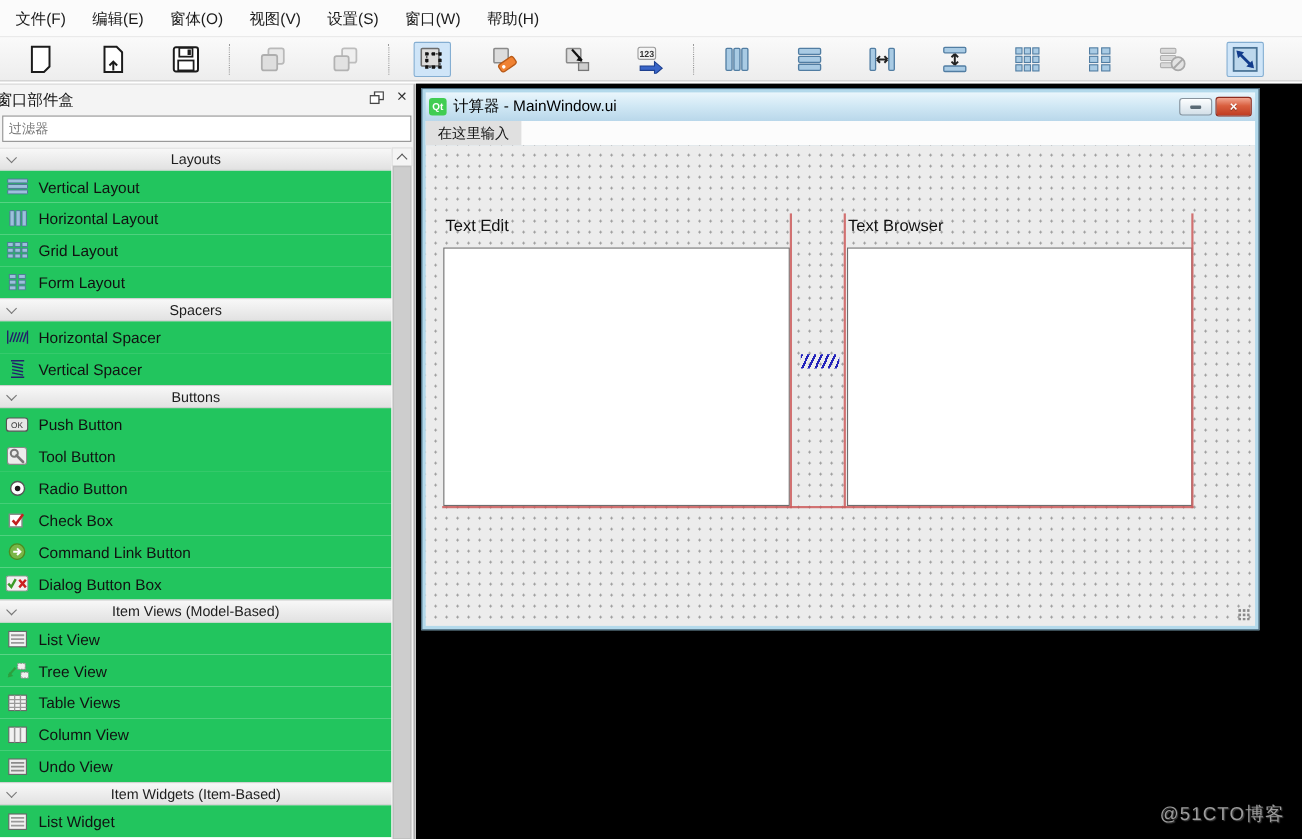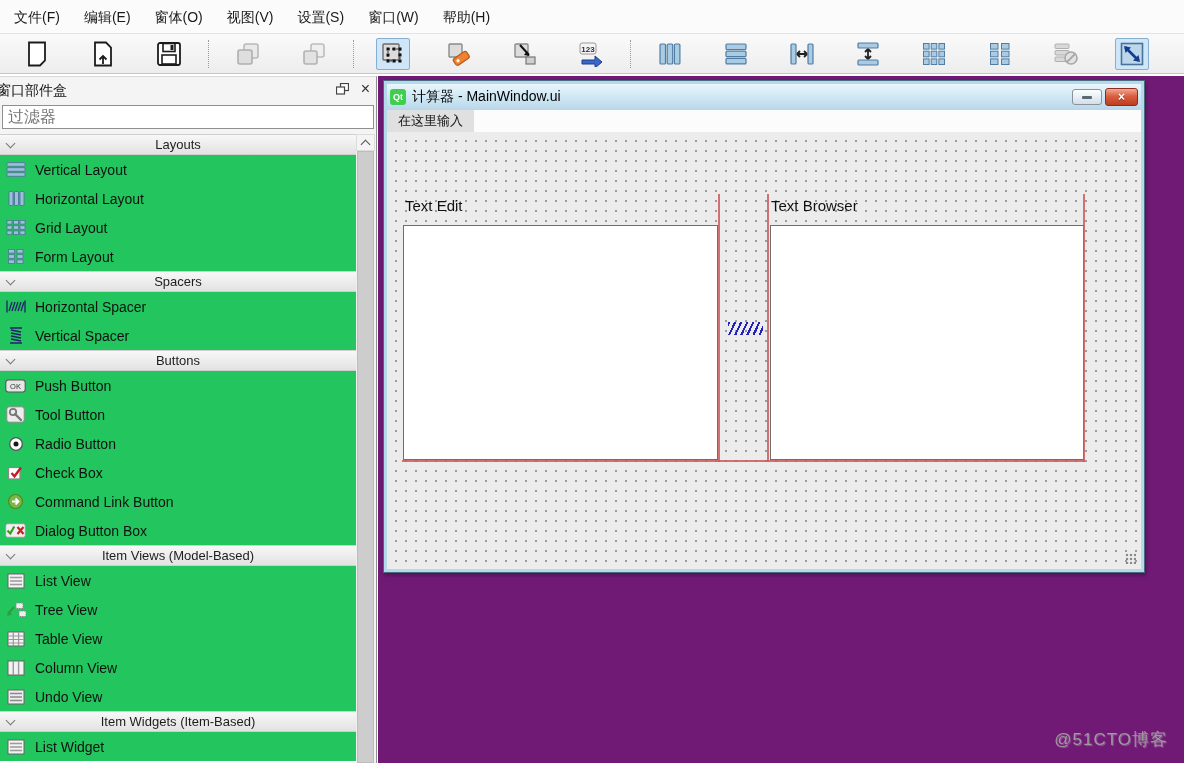--- a/index.html
+++ b/index.html
@@ -23,21 +23,21 @@
   .tsep { height:28px; border-left:1px dotted #9a9a9a; margin:0 6px; }
 
   
   .sidebar { position:absolute; left:0; top:76px; width:377px; height:687px; background:#f4f4f4;
              border-right:1px solid #8f8f8f; border-top:1px solid #d8d8d8; }
   .dock-title { position:relative; height:28px; display:flex; align-items:center; }
   .dock-title .dt-text { font-size:14px; color:#111; margin-left:-3px; white-space:nowrap; }
   .dock-btns { position:absolute; right:6px; top:4px; display:flex; gap:12px; align-items:center; }
   .dock-close { font-size:16px; color:#333; line-height:16px; }
   .filter-wrap { padding:0 2px; }
-  .filter-input { width:100%; height:24px; border:1px solid #8f8f8f; background:#fff; font-size:16px;
+  .filter-input { width:100%; height:24px; border:1px solid #8f8f8f; background:#fff; font-size:12px;
                   color:#333; padding:0 5px; font-family:inherit; outline:none; }
   .wb-list { position:absolute; left:0; top:57px; right:20px; bottom:0; background:#fff; overflow:hidden; }
   .wb-header { position:relative; height:21px; background:linear-gradient(#f8f8f8,#e2e2e2);
                border-top:1px solid #cfcfcf; border-bottom:1px solid #cfcfcf;
                text-align:center; font-size:13px; color:#1d1d1d; line-height:20px; }
   .wb-header .chev { position:absolute; left:7px; top:5px; }
   .chev { width:7px; height:7px; border-left:1.6px solid #777; border-bottom:1.6px solid #777;
           transform:rotate(-45deg); display:inline-block; }
   .wb-item { height:29px; display:flex; align-items:center; padding-left:3px; background:#22c55e; }
   .wb-item .wicon { width:25px; height:18px; display:flex; align-items:center; justify-content:center;
@@ -46,21 +46,21 @@
 
   
   .wb-scroll { position:absolute; right:1px; top:57px; width:19px; bottom:0; background:#f0f0f0; }
   .wb-scroll-up { height:17px; background:#f4f4f4; border:1px solid #dcdcdc; display:flex;
                   align-items:center; justify-content:center; }
   .wb-scroll-up .chev { transform:rotate(135deg); margin-top:3px; border-color:#555; }
   .wb-thumb { position:absolute; top:17px; bottom:0; left:1px; right:1px; background:#cdcdcd;
               border:1px solid #bdbdbd; }
 
   
-  .canvas { position:absolute; left:378px; top:76px; right:0; bottom:0; background:#701a75; }
+  .canvas { position:absolute; left:378px; top:76px; right:0; bottom:0; background:#000000; }
   .dwin { position:absolute; left:5px; top:4px; width:762px; height:493px;
           border:1px solid #4a6a7d; background:#b3d9eb; padding:3px;
           box-shadow:1px 2px 4px rgba(0,0,0,.35); display:flex; flex-direction:column; }
   .dtitle { height:26px; background:linear-gradient(#eaf6fc,#cfe7f4 50%,#b9d7ea);
             display:flex; align-items:center; padding:0 3px; }
   .qt-badge { width:16px; height:16px; background:#41cd52; border-radius:3px; color:#fff;
               font-size:9px; font-weight:bold; display:flex; align-items:center; justify-content:center;
               margin-right:6px; }
   .dtitle-text { font-size:14px; color:#000; flex:1; white-space:nowrap; }
   .win-min { width:30px; height:16px; background:linear-gradient(#fdfeff,#d3dfe8);
@@ -439,21 +439,21 @@
         </span>
         <span class="wlabel">Tree View</span>
       </div>
       <div class="wb-item">
         <span class="wicon">
           <svg width="20" height="16" viewBox="0 0 20 16">
             <rect x="2" y="1" width="16" height="14" fill="#f2f2f2" stroke="#666"></rect>
             <path d="M2 5 h16 M2 8.5 h16 M2 12 h16 M7.3 1 v14 M12.6 1 v14" stroke="#9a9a9a" stroke-width="1.2"></path>
             </svg>
         </span>
-        <span class="wlabel">Table View</span>
+        <span class="wlabel">Table Views</span>
       </div>
       <div class="wb-item">
         <span class="wicon">
           <svg width="20" height="16" viewBox="0 0 20 16">
             <rect x="2" y="1" width="16" height="14" fill="#f2f2f2" stroke="#666"></rect>
             <path d="M7.3 1 v14 M12.6 1 v14" stroke="#9a9a9a" stroke-width="1.4"></path>
             </svg>
         </span>
         <span class="wlabel">Column View</span>
       </div>

